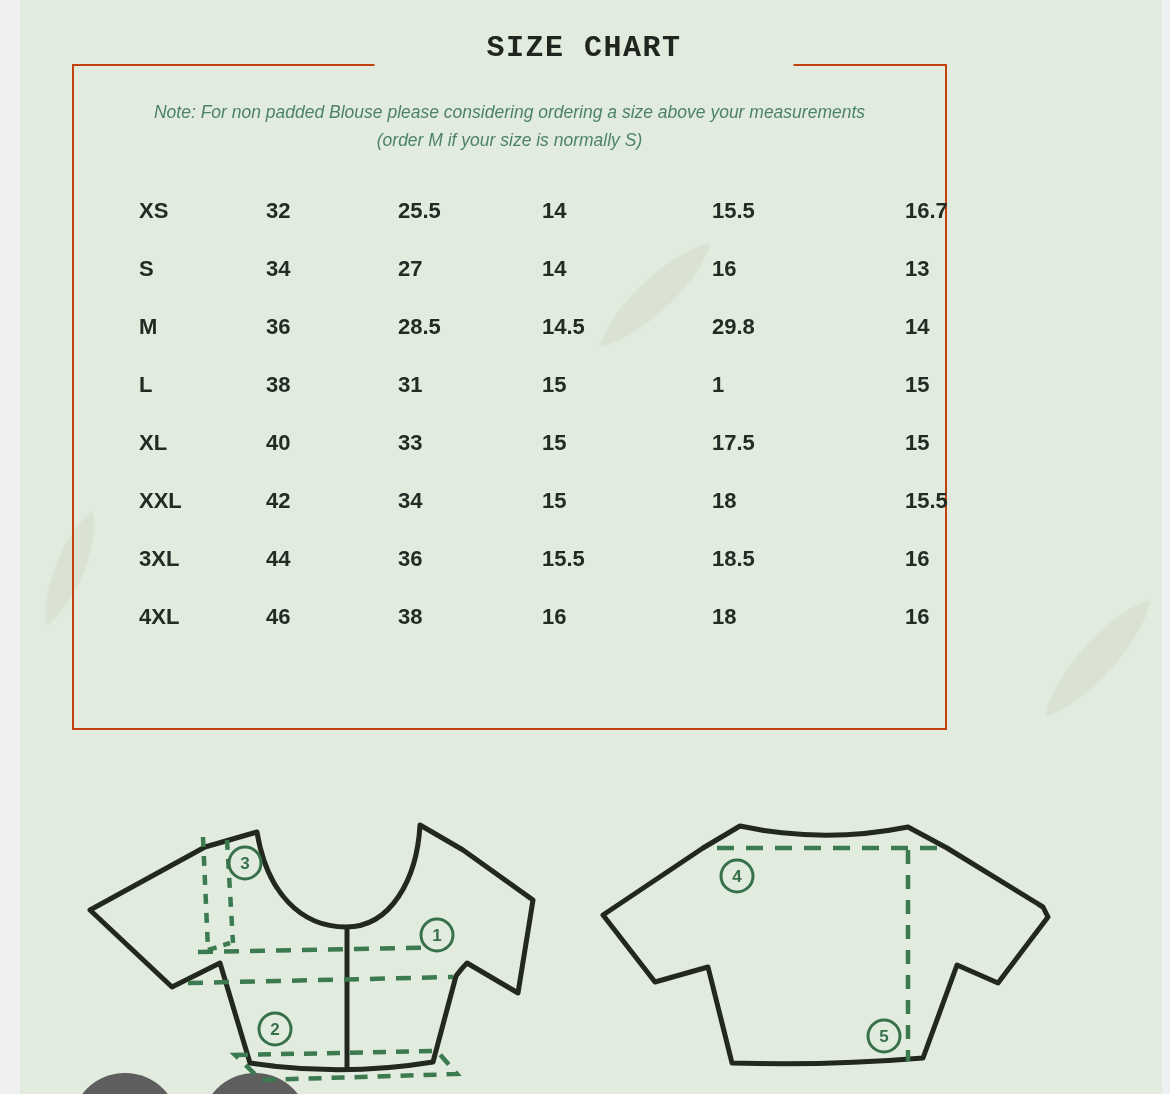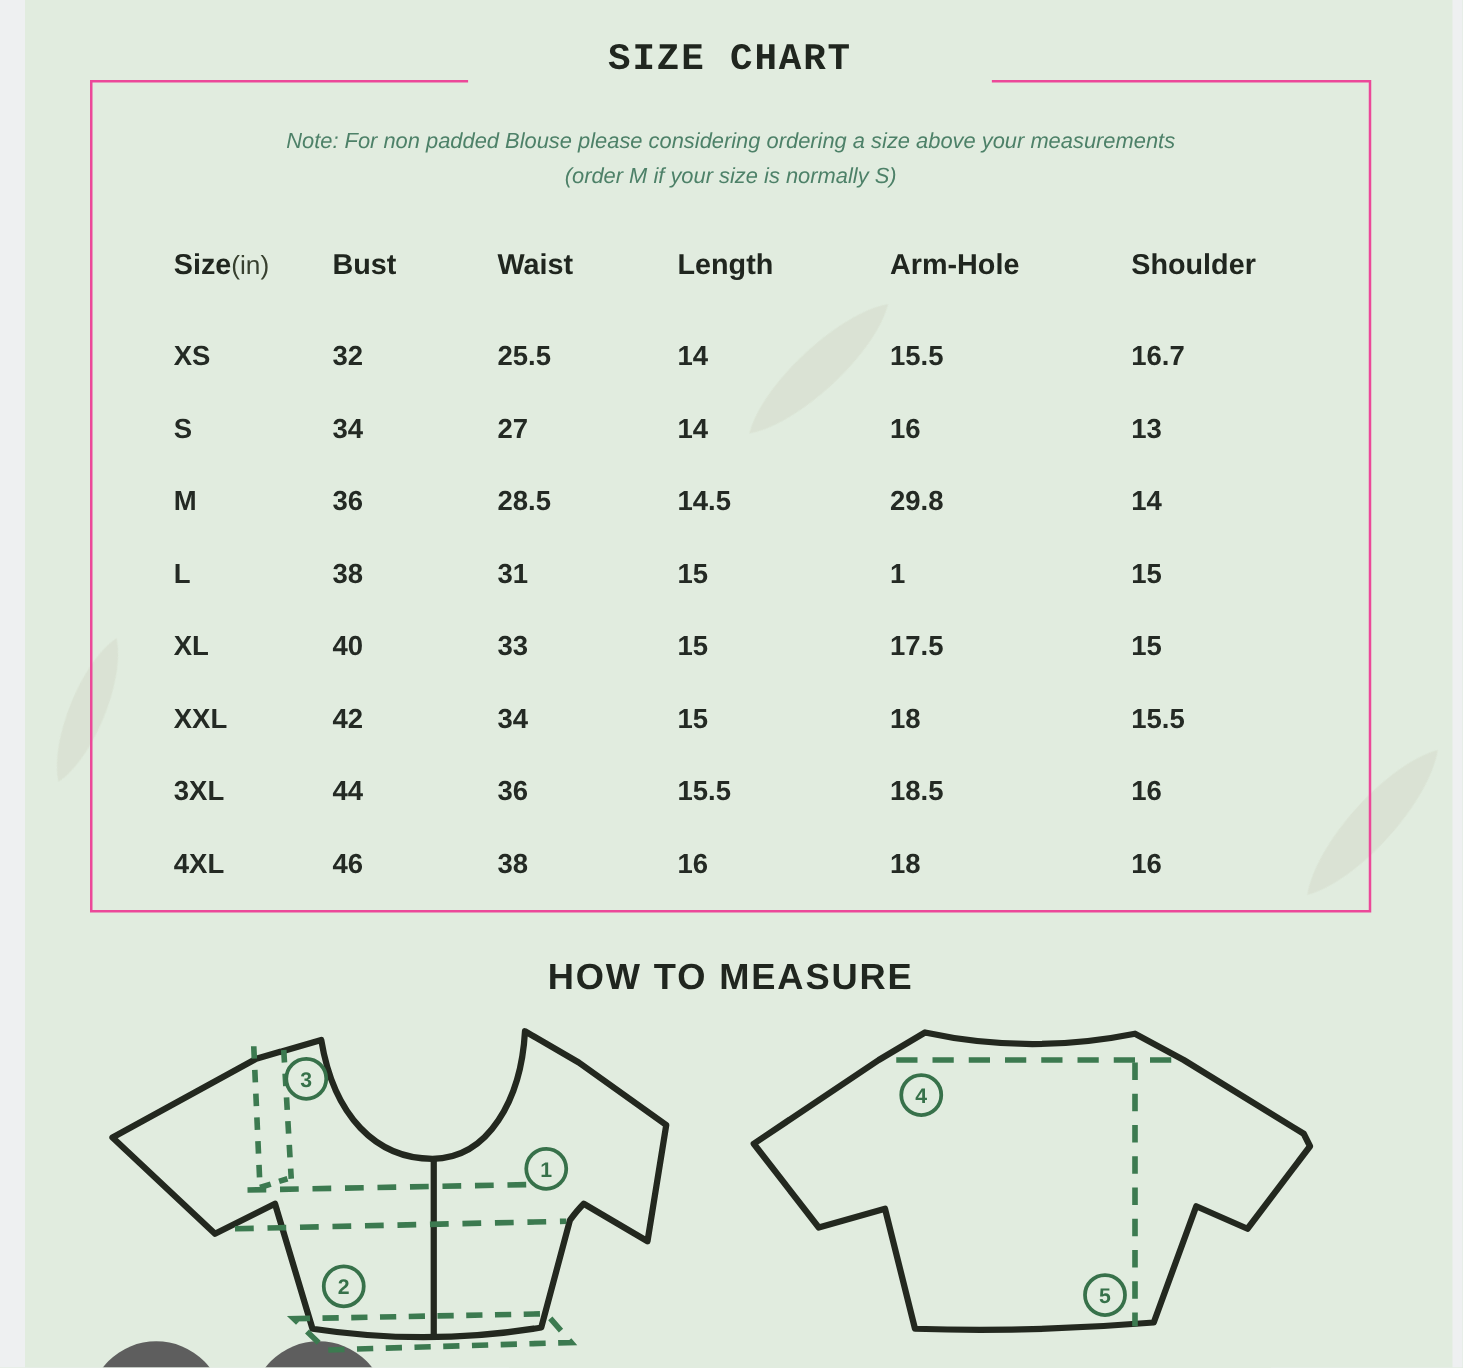--- a/index.html
+++ b/index.html
@@ -9,22 +9,22 @@
     font-family:"Liberation Sans","DejaVu Sans",sans-serif;
   }
   .photo{
     position:absolute;left:20px;top:0;width:1142px;height:1094px;
     background:#e1ecdf;overflow:hidden;
   }
   .decor-layer{position:absolute;left:0;top:0;width:100%;height:100%;z-index:0;}
   .content-layer{position:absolute;left:0;top:0;width:100%;height:100%;z-index:1;}
 
   .chart-box{
-    position:absolute;left:52px;top:64px;width:1025px;height:666px;
-    border:2px solid #ec4899;box-sizing:border-box;
+    position:absolute;left:52px;top:64px;width:875px;height:666px;
+    border:2px solid #c2410c;box-sizing:border-box;
   }
   .chart-title{
     position:absolute;top:48px;left:564px;transform:translate(-50%,-50%);
     background:#e1ecdf;padding:10px 112px;
     font-size:30px;font-weight:bold;letter-spacing:1.5px;color:#20261f;
     white-space:nowrap;
     font-family:Liberation Mono, monospace;
   }
   .note{
     position:absolute;top:32px;left:0;width:100%;
@@ -73,28 +73,20 @@
 
   <div class="content-layer">
 
     <div class="chart-box">
       <div class="note">
         <div>Note: For non padded Blouse please considering ordering a size above your measurements</div>
         <div>(order M if your size is normally S)</div>
       </div>
 
       <div class="size-table">
-        <div class="trow header">
-          <div class="hcell"><span>Size</span><span class="size-unit">(in)</span></div>
-          <div class="hcell">Bust</div>
-          <div class="hcell">Waist</div>
-          <div class="hcell">Length</div>
-          <div class="hcell">Arm-Hole</div>
-          <div class="hcell">Shoulder</div>
-        </div>
         <div>
             <div class="trow">
               <div class="cell">XS</div>
               <div class="cell">32</div>
               <div class="cell">25.5</div>
               <div class="cell">14</div>
               <div class="cell">15.5</div>
               <div class="cell">16.7</div>
             </div>
             <div class="trow">
@@ -152,21 +144,20 @@
               <div class="cell">16</div>
               <div class="cell">18</div>
               <div class="cell">16</div>
             </div>
           </div>
       </div>
     </div>
 
     <div class="chart-title">SIZE CHART</div>
 
-    <div class="htm-title">HOW TO MEASURE</div>
 
     <svg class="diagram diagram-front" width="470" height="279" viewBox="0 0 470 279">
 
       <path d="M172,17 C182,78 216,112 261,112 C306,112 332,64 335,10
                L378,35 L448,85 L433,178 L382,148 C377,153 374,157 371,161
                L348,247 Q257,262 165,248 L135,148 L87,172 L5,95 L120,32 Z" fill="none" stroke="#23281f" stroke-width="5" stroke-linejoin="round"></path>
 
       <line x1="262" y1="112" x2="262" y2="253" stroke="#23281f" stroke-width="5"></line>
 
       <g stroke="#3c7a50" stroke-width="4.5" fill="none">

